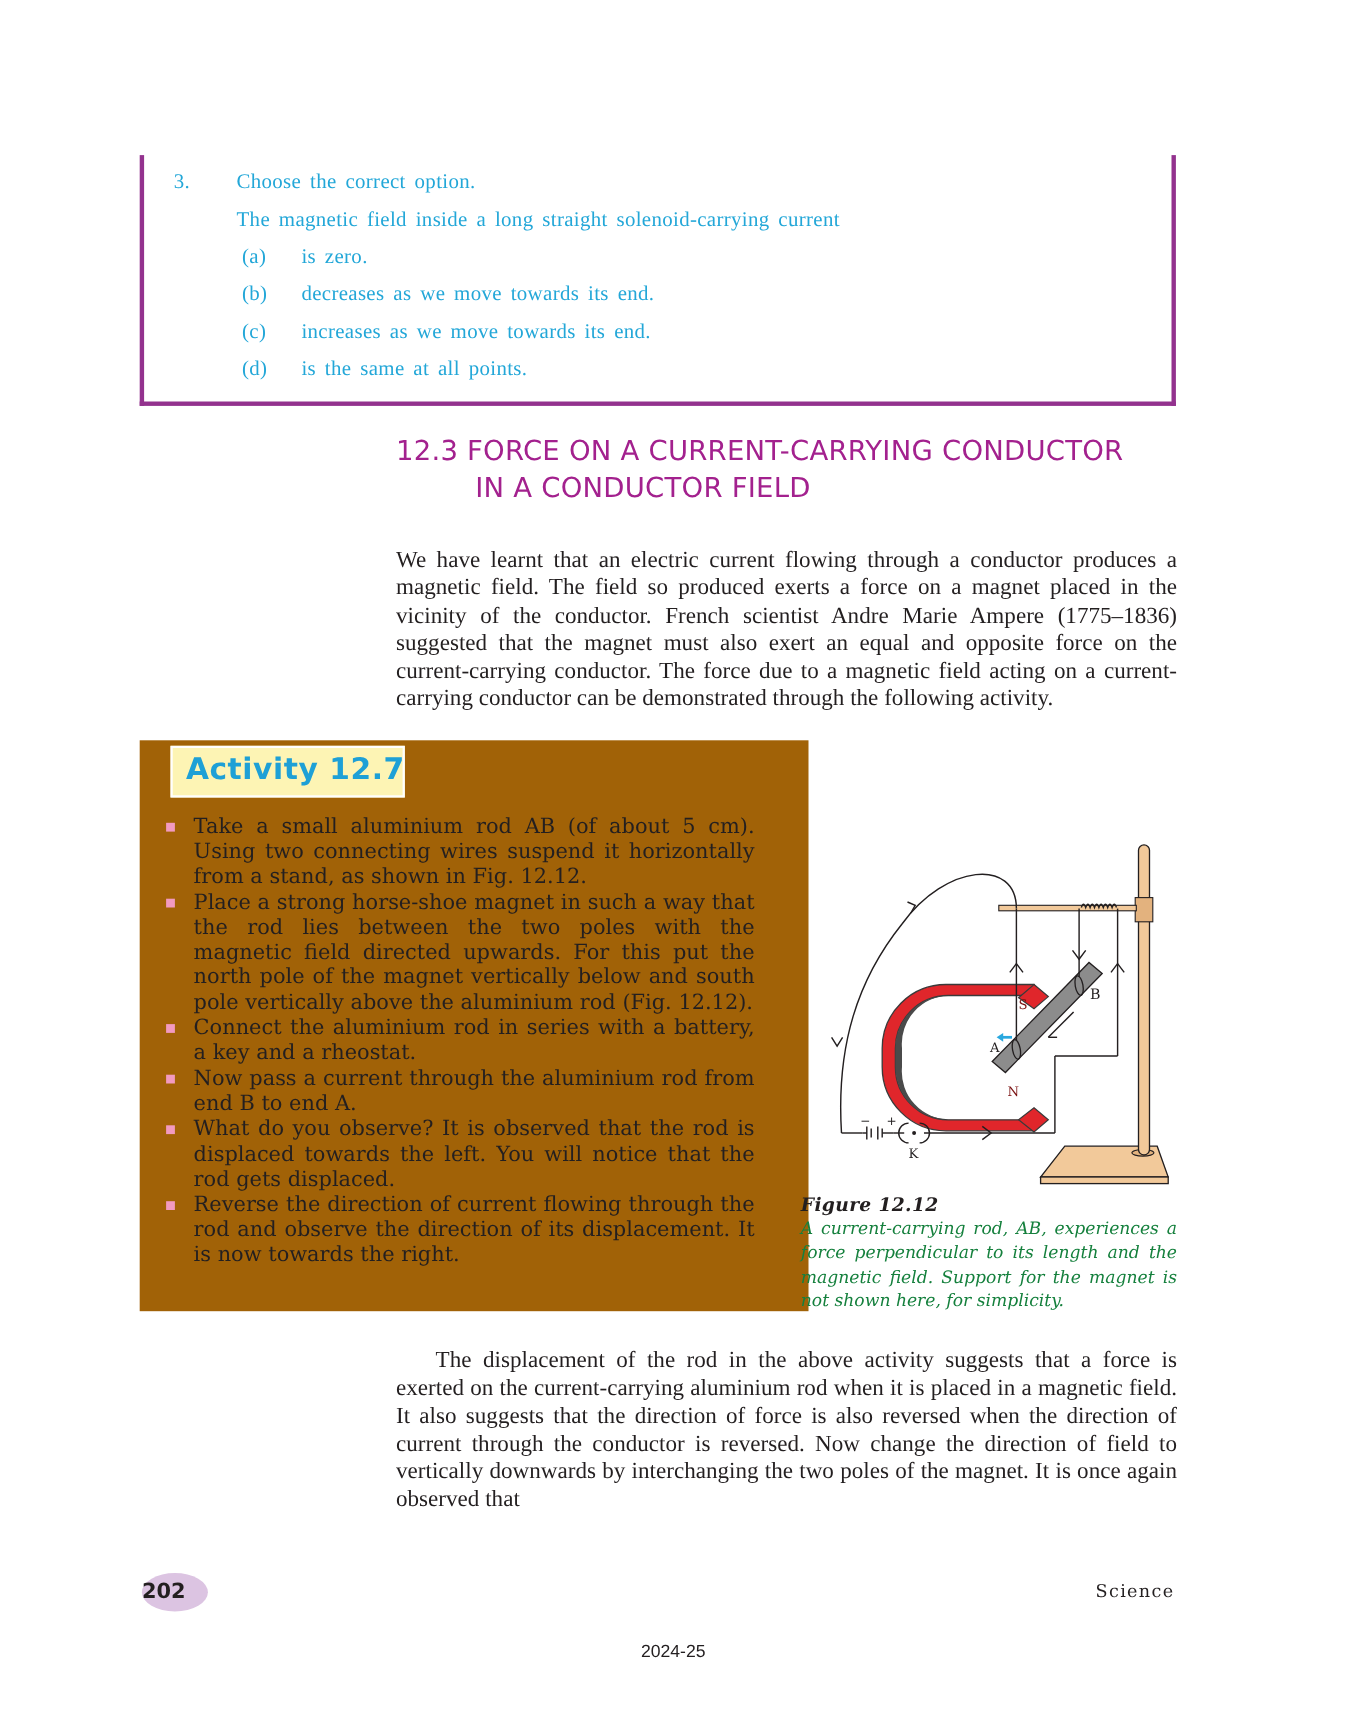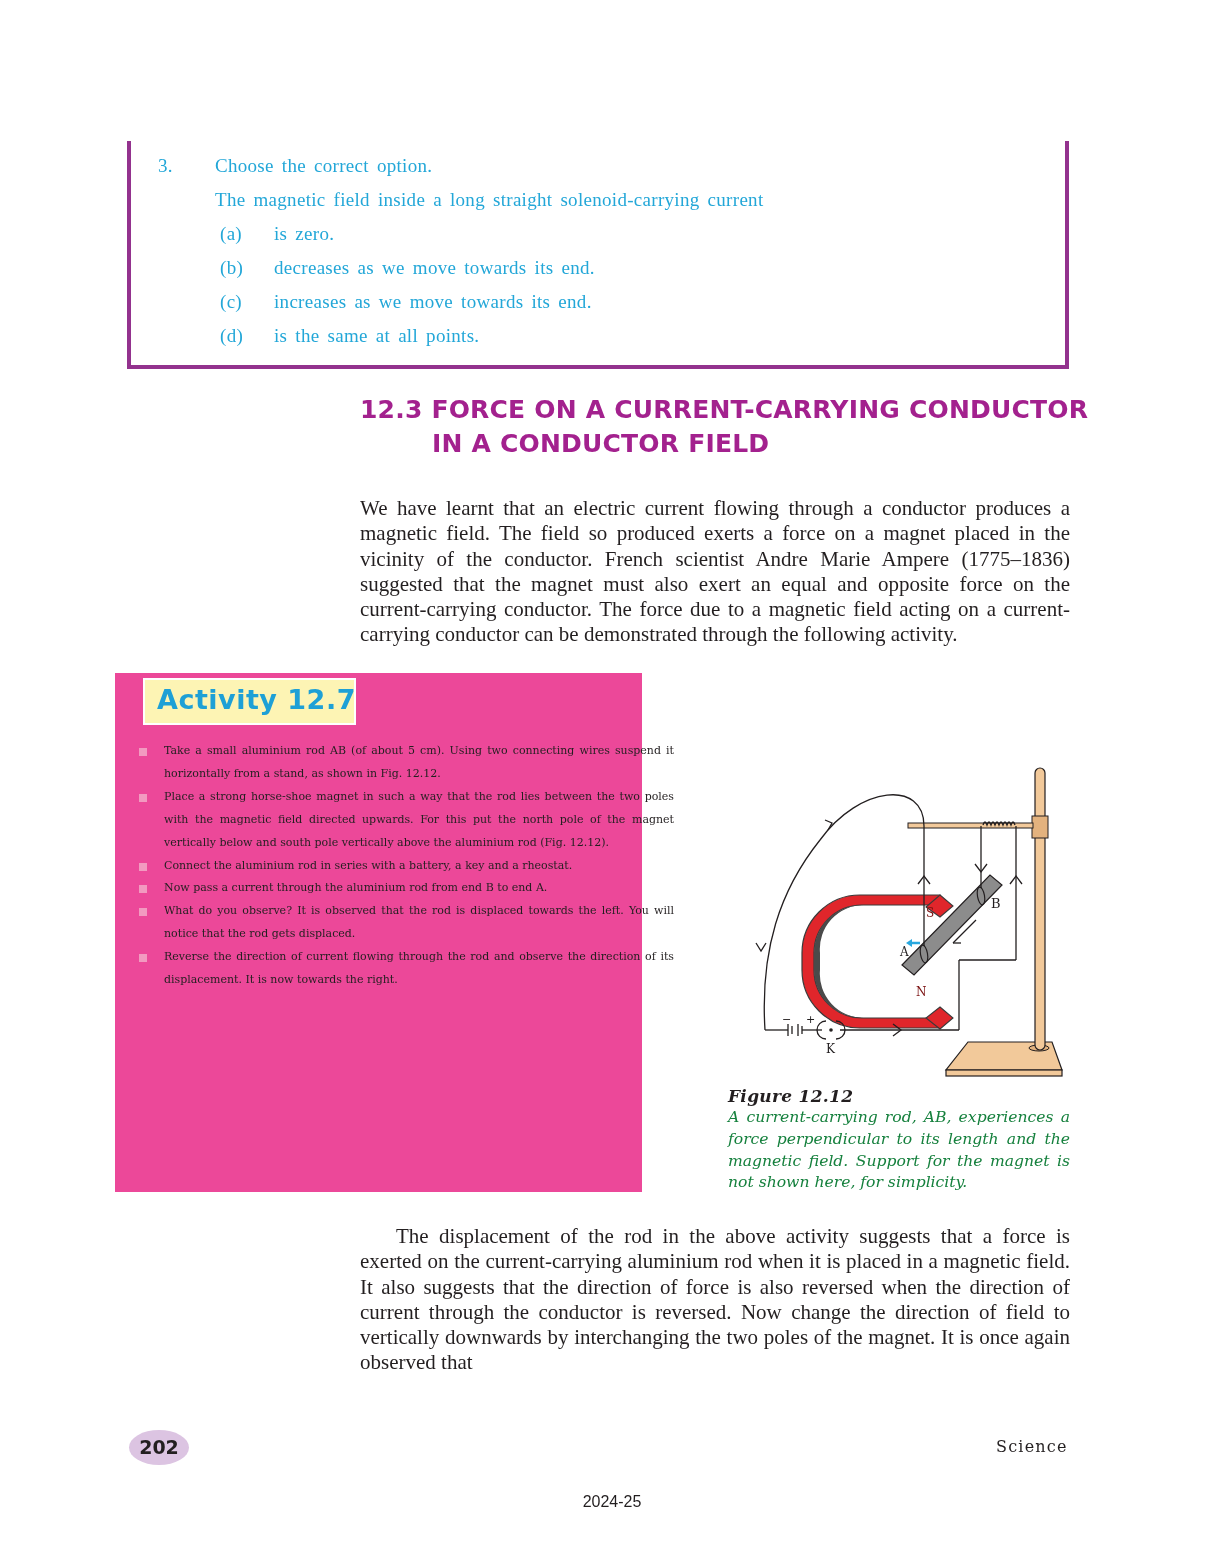--- a/index.html
+++ b/index.html
@@ -14,71 +14,71 @@
   .q-row { position: absolute; font-family: "Liberation Serif", serif; font-size: 19px; color: #23a7d8; letter-spacing: 0.3px; word-spacing: 3px; white-space: nowrap; }
   .q-num { left: 27px; top: 14px; }
   .q-title { left: 84px; top: 14px; }
   .q-stem { left: 84px; top: 48px; }
   .q-opt-label { left: 89px; }
   .q-opt-text { left: 143px; }
 
   
   .sec-head {
     position: absolute; left: 360px; top: 393px; width: 710px;
-    font-family: "DejaVu Sans", sans-serif; font-weight: bold; font-size: 25px;
+    font-family: "DejaVu Sans", sans-serif; font-weight: normal; font-size: 25px;
     color: #a3218e; line-height: 34px; letter-spacing: 0.2px;
   }
   .sec-head .line1 { display: block; white-space: nowrap; }
   .sec-head .line2 { display: block; padding-left: 72px; white-space: nowrap; }
 
   .para {
     position: absolute; left: 360px; width: 710px;
     font-family: "Liberation Serif", serif; font-size: 21px; line-height: 25.3px;
     text-align: justify; color: #231f20;
   }
   .para1 { top: 496px; }
   .para2 { top: 1224px; text-indent: 36px; }
 
   
   .activity {
-    position: absolute; left: 115px; top: 673px; width: 527px; height: 519px;
-    background: #ec4899;
+    position: absolute; left: 127px; top: 673px; width: 608px; height: 519px;
+    background: #a16207;
   }
   .act-title-box {
     position: absolute; left: 28px; top: 5px; width: 213px; height: 47px;
     background: #fdf4b4; border: 2px solid #ffffff;
   }
   .act-title {
     position: absolute; left: 12px; top: 4px; font-family: "DejaVu Sans", sans-serif;
     font-weight: bold; font-size: 27px; color: #1ea0d6; letter-spacing: 0.5px; white-space: nowrap;
   }
   .act-list { position: absolute; left: 22px; top: 67px; width: 537px; list-style: none; }
   .act-item {
     position: relative; padding-left: 27px;
-    font-family: "DejaVu Serif", serif; font-size: 11px; line-height: 22.9px;
+    font-family: "DejaVu Serif", serif; font-size: 19px; line-height: 22.9px;
     text-align: justify; color: #231f20;
   }
   .bullet {
     position: absolute; left: 2px; top: 8px; width: 8px; height: 8px; background: #f29ac0;
   }
 
   
   .figure { position: absolute; left: 740px; top: 760px; width: 340px; height: 330px; }
   .fig-caption { position: absolute; left: 728px; top: 1086px; width: 342px; }
   .fig-label { font-family: "DejaVu Serif", serif; font-style: italic; font-weight: bold; font-size: 17px; color: #231f20; letter-spacing: 0.3px; }
   .fig-text {
     font-family: "DejaVu Serif", serif; font-style: italic; font-size: 15.6px; line-height: 21.8px;
     text-align: justify; color: #15803d; margin-top: 1px;
   }
 
   
   .page-num {
     position: absolute; left: 129px; top: 1430px; width: 60px; height: 35px; border-radius: 50%;
     background: #dcc4e2; font-family: "DejaVu Sans", sans-serif; font-weight: bold; font-size: 19px;
-    color: #231f20; text-align: center; line-height: 35px;
+    color: #231f20; line-height: 35px;
   }
   .book-title { position: absolute; left: 996px; top: 1437px; font-family: "DejaVu Serif", serif; font-size: 16px; letter-spacing: 1.2px; color: #231f20; }
   .year { position: absolute; left: 0; width: 1224px; top: 1493px; text-align: center; font-family: "Liberation Sans", sans-serif; font-size: 16px; color: #231f20; }
 </style>
 </head>
 <body>
 
 <div class="qbox">
   <div class="q-row q-num">3.</div>
   <div class="q-row q-title">Choose the correct option.</div>

